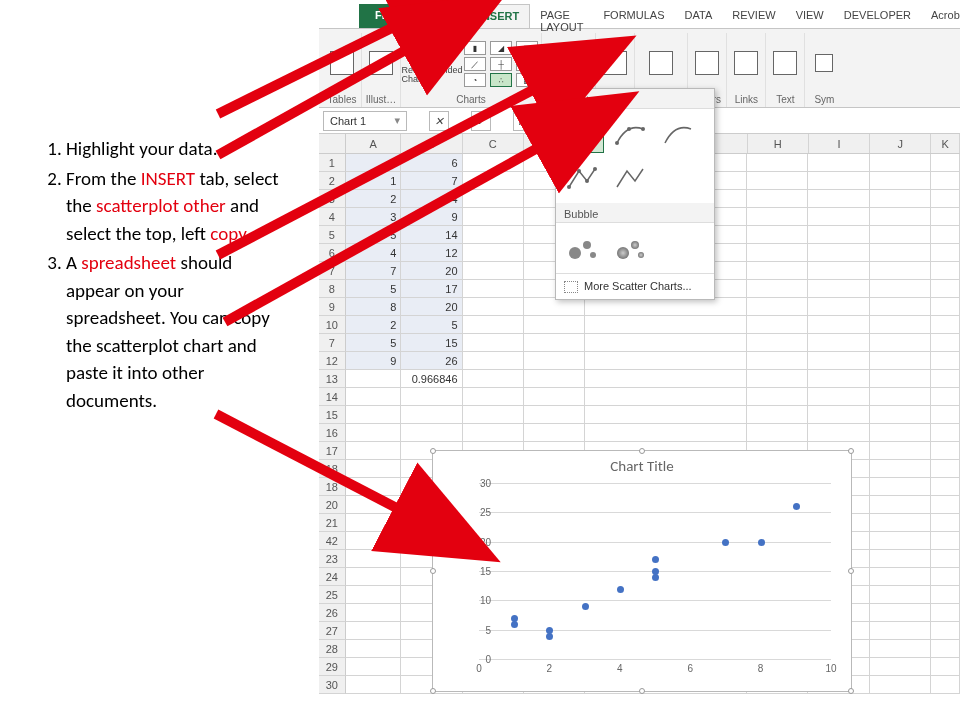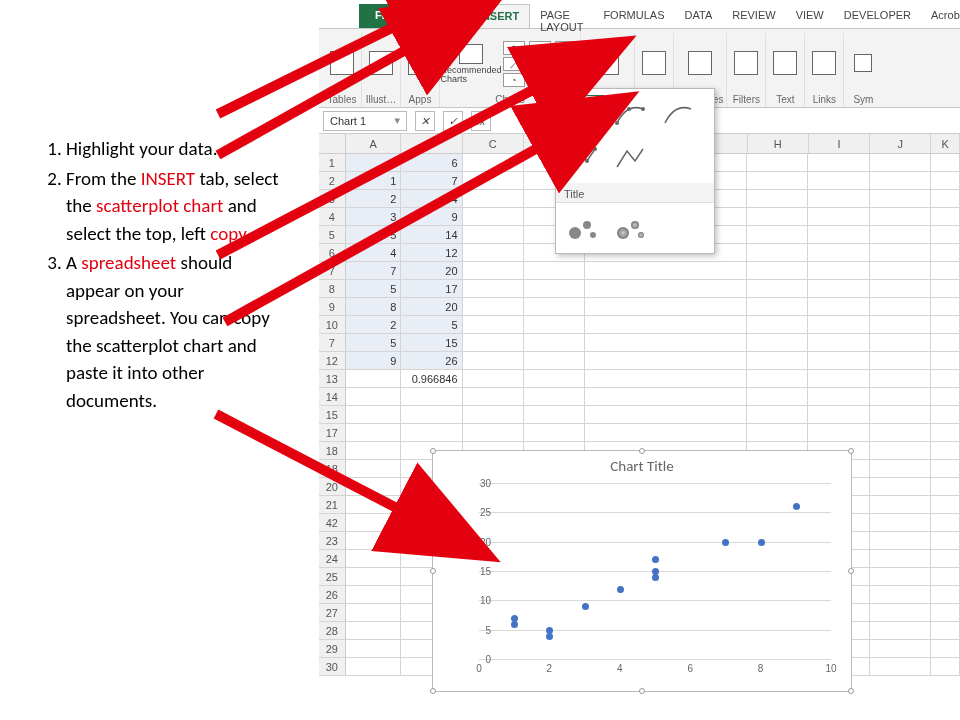--- a/index.html
+++ b/index.html
@@ -29,21 +29,21 @@
   .rgroup .icons { display:flex; gap:4px; align-items:center; height:54px;}
   .rgroup .lbl { font-size:10px; color:#666; height:16px; display:flex; align-items:center; white-space:nowrap; }
   .iconbox { width:32px; height:40px; display:flex; flex-direction:column; align-items:center; justify-content:center; font-size:10px; color:#444;}
   .iconglyph { width:24px; height:24px; border:1px solid #666; margin-bottom:2px; background:#fff;}
   .iconglyph.sm{width:18px;height:18px;}
   .smallbtns { display:flex; flex-direction:column; gap:2px; }
   .smallbtn { width:22px; height:14px; border:1px solid #999; background:#fff; font-size:8px; display:flex; align-items:center; justify-content:center;}
   .smallbtn.sel{ background:#c8e6c9; border-color:#217346;}
 
   
-  .fxbar { height:26px; border-bottom:1px solid #ccc; display:flex; align-items:center; padding:0 4px; gap:8px; }
+  .fxbar { height:26px; border-bottom:1px solid #ccc; display:flex; align-items:center; padding:0 4px; gap:22px; }
   .namebox { width:84px; height:20px; border:1px solid #b9b9b9; padding:2px 6px; font-size:11px; display:flex; align-items:center; justify-content:space-between;}
   .fxbtn { width:20px; height:20px; border:1px solid #b9b9b9; text-align:center; line-height:18px; font-style:italic; font-size:11px; color:#444;}
 
   
   .grid { position:absolute; left:0; top:134px; right:0; bottom:0; }
   .colhdrs { display:flex; height:20px; border-bottom:1px solid #ccc; }
   .corner { width:28px; border-right:1px solid #ccc; background:#f0f0f0;}
   .colh { width:64px; border-right:1px solid #d4d4d4; background:#f0f0f0; text-align:center; font-size:11px; color:#555; line-height:20px;}
   .rows { }
   .row { display:flex; height:18px; }
@@ -73,21 +73,21 @@
   
   svg.arrows { position:absolute; left:0; top:0; pointer-events:none; z-index:40;}
 </style>
 </head>
 <body>
 
 <div class="instructions">
   <ol>
     <li><span>Highlight your data.</span></li>
     <li>
-      <span>From the </span><span class="red">INSERT</span><span> tab, select the </span><span class="red">scatterplot chart</span><span> and select the top, left </span><span class="red">copy</span><span>.</span>
+      <span>From the </span><span class="red">INSERT</span><span> tab, select the </span><span class="red">scatterplot other</span><span> and select the top, left </span><span class="red">copy</span><span>.</span>
     </li>
     <li>
       <span>A </span><span class="red">spreadsheet</span><span> should appear on your spreadsheet. You can copy the scatterplot chart and paste it into other documents.</span>
     </li>
   </ol>
 </div>
 
 <div class="excel">
   <div class="titlebar"></div>
 
@@ -117,28 +117,20 @@
     <div class="rgroup">
       <div class="icons">
           <div class="iconbox">
             <div class="iconglyph"></div>
           </div>
         </div>
       <div class="lbl">Illust…</div>
     </div>
     <div class="rgroup">
       <div class="icons">
-          <div class="iconbox">
-            <div class="iconglyph"></div>
-          </div>
-        </div>
-      <div class="lbl">Apps</div>
-    </div>
-    <div class="rgroup">
-      <div class="icons">
         <div class="iconbox" style="width:56px">
             <div class="iconglyph"></div>
             <div style="font-size:9px;line-height:1">Recommended<br>Charts</div>
           </div>
         <div class="smallbtns">
           <div class="smallbtn">▮</div>
           <div class="smallbtn">／</div>
           <div class="smallbtn">◔</div>
         </div>
         <div class="smallbtns">
@@ -185,29 +177,29 @@
           </div>
         </div>
       <div class="lbl">Filters</div>
     </div>
     <div class="rgroup">
       <div class="icons">
           <div class="iconbox">
             <div class="iconglyph"></div>
           </div>
         </div>
+      <div class="lbl">Links</div>
+    </div>
+    <div class="rgroup">
+      <div class="icons">
+          <div class="iconbox">
+            <div class="iconglyph"></div>
+          </div>
+        </div>
       <div class="lbl">Text</div>
-    </div>
-    <div class="rgroup">
-      <div class="icons">
-          <div class="iconbox">
-            <div class="iconglyph"></div>
-          </div>
-        </div>
-      <div class="lbl">Links</div>
     </div>
     <div class="rgroup">
       <div class="icons">
           <div class="iconbox">
             <div class="iconglyph sm"></div>
           </div>
         </div>
       <div class="lbl">Sym</div>
     </div>
   </div>
@@ -410,20 +402,32 @@
           <div class="cell" style="width: 64px;"></div>
           <div class="cell" style="width: 64px;"></div>
           <div class="cell" style="width: 64px;"></div>
           <div class="cell" style="width: 170px;"></div>
           <div class="cell" style="width: 64px;"></div>
           <div class="cell" style="width: 64px;"></div>
           <div class="cell" style="width: 64px;"></div>
           <div class="cell" style="width: 30px;"></div>
         </div>
         <div class="row">
+          <div class="rowh">16</div>
+          <div class="cell" style="width: 58px;"></div>
+          <div class="cell" style="width: 64px;"></div>
+          <div class="cell" style="width: 64px;"></div>
+          <div class="cell" style="width: 64px;"></div>
+          <div class="cell" style="width: 170px;"></div>
+          <div class="cell" style="width: 64px;"></div>
+          <div class="cell" style="width: 64px;"></div>
+          <div class="cell" style="width: 64px;"></div>
+          <div class="cell" style="width: 30px;"></div>
+        </div>
+        <div class="row">
           <div class="rowh">17</div>
           <div class="cell" style="width: 58px;"></div>
           <div class="cell" style="width: 64px;"></div>
           <div class="cell" style="width: 64px;"></div>
           <div class="cell" style="width: 64px;"></div>
           <div class="cell" style="width: 170px;"></div>
           <div class="cell" style="width: 64px;"></div>
           <div class="cell" style="width: 64px;"></div>
           <div class="cell" style="width: 64px;"></div>
           <div class="cell" style="width: 30px;"></div>
@@ -582,20 +586,21 @@
           <div class="cell" style="width: 64px;"></div>
           <div class="cell" style="width: 64px;"></div>
           <div class="cell" style="width: 64px;"></div>
           <div class="cell" style="width: 30px;"></div>
         </div>
       </div>
   </div>
 </div>
 
 <div class="dropdown">
+  <div class="dd-sec">Scatter</div>
   <div class="dd-items">
     <div class="dd-item hover">
       <svg width="36" height="30">
           <g fill="#666">
             <circle cx="8" cy="22" r="2"></circle>
             <circle cx="14" cy="14" r="2"></circle>
             <circle cx="22" cy="18" r="2"></circle>
             <circle cx="18" cy="8" r="2"></circle>
             <circle cx="28" cy="10" r="2"></circle>
           </g>
@@ -626,21 +631,21 @@
             <circle cx="30" cy="6" r="2"></circle>
           </g>
         </svg>
     </div>
     <div class="dd-item">
       <svg width="36" height="30">
           <path d="M4 24 L14 8 L22 18 L30 6" stroke="#666" fill="none" stroke-width="1.5"></path>
         </svg>
     </div>
   </div>
-  <div class="dd-sec">Title</div>
+  <div class="dd-sec">Bubble</div>
   <div class="dd-items">
     <div class="dd-item">
       <svg width="36" height="30">
           <g fill="#888">
             <circle cx="10" cy="20" r="6"></circle>
             <circle cx="22" cy="12" r="4"></circle>
             <circle cx="28" cy="22" r="3"></circle>
           </g>
         </svg>
     </div>
@@ -653,20 +658,21 @@
             </radialGradient>
           </defs>
           <g fill="url(#g)">
             <circle cx="10" cy="20" r="6"></circle>
             <circle cx="22" cy="12" r="4"></circle>
             <circle cx="28" cy="22" r="3"></circle>
           </g>
         </svg>
     </div>
   </div>
+  <div class="dd-foot"><span class="micon"></span><span>More Scatter Charts...</span></div>
 </div>
 
 <div class="chart">
   <div class="chart-title">Chart Title</div>
   <div class="plot" id="plot">
       <div class="hgrid" style="top: 176px;"></div>
       <div class="hgrid" style="top: 146.667px;"></div>
       <div class="hgrid" style="top: 117.333px;"></div>
       <div class="hgrid" style="top: 88px;"></div>
       <div class="hgrid" style="top: 58.6667px;"></div>

